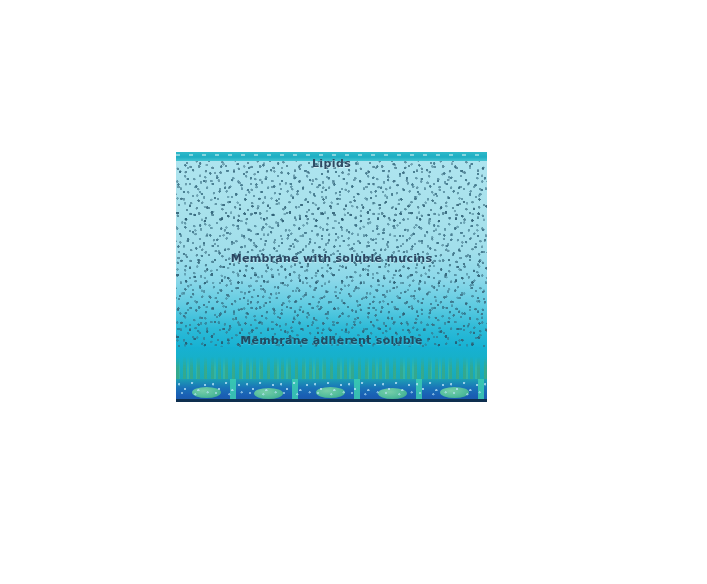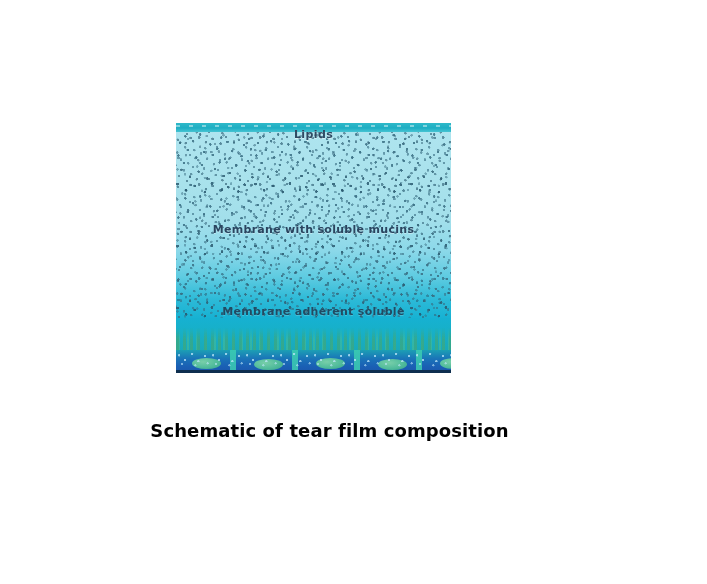--- a/index.html
+++ b/index.html
@@ -38,22 +38,22 @@
     font-weight: bold;
     letter-spacing: 0.2px;
     color: #1414cc;
     white-space: nowrap;
   }
 
   
   #figure-block {
     position: absolute;
     left: 176px;
-    top: 123px;
-    width: 275px;
+    top: 152px;
+    width: 311px;
     height: 250px;
   }
 
   #tearfilm-image {
     position: absolute;
     inset: 0;
     overflow: hidden;
     background: #a9e2ee;
   }
 
@@ -321,15 +321,14 @@
 
       <div class="layer-label" id="label-lipids">Lipids</div>
 
       <div class="layer-label" id="label-aqueous">Membrane with soluble mucins</div>
 
       <div class="layer-label" id="label-membrane">Membrane adherent soluble</div>
 
     </div>
   </div>
 
-  <div id="fig-caption">Schematic of tear film composition</div>
 
 </div>
 
 </body></html>

